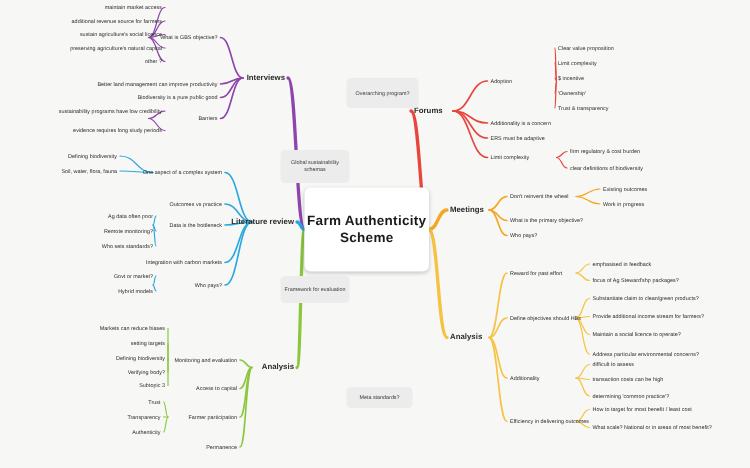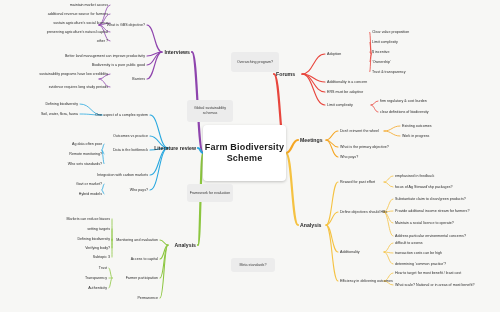--- a/index.html
+++ b/index.html
@@ -87,21 +87,21 @@
       <path d="M168,148 C159,148 159,150 150,150" stroke="#29a8df" fill="none" stroke-width="1.1" stroke-linecap="round"></path>
       <path d="M102,150 C103,150 103,144 104,144" stroke="#29a8df" fill="none" stroke-width="0.8" stroke-linecap="round"></path>
       <path d="M102,150 C103,150 103,154 104,154" stroke="#29a8df" fill="none" stroke-width="0.8" stroke-linecap="round"></path>
       <path d="M102,150 C103,150 103,164 104,164" stroke="#29a8df" fill="none" stroke-width="0.8" stroke-linecap="round"></path>
       <path d="M168,148 C159,148 159,175 150,175" stroke="#29a8df" fill="none" stroke-width="1.1" stroke-linecap="round"></path>
       <path d="M168,148 C159,148 159,190 150,190" stroke="#29a8df" fill="none" stroke-width="1.1" stroke-linecap="round"></path>
       <path d="M102,190 C103,190 103,184 104,184" stroke="#29a8df" fill="none" stroke-width="0.8" stroke-linecap="round"></path>
       <path d="M102,190 C103,190 103,194 104,194" stroke="#29a8df" fill="none" stroke-width="0.8" stroke-linecap="round"></path>
     </svg>
   <div class="central" style="left:203px;top:125px;width:83px;height:56px;">
-    <span>Farm Biodiversity Scheme</span>
+    <span>Farm Authenticity Scheme</span>
   </div>
 <div class="node r lvl1" style="left: 190px; top: 52px;"><span>Interviews</span></div>
     <div class="node r" style="left: 145px; top: 25px;"><span>What is GBS objective?</span></div>
     <div class="node r" style="left: 108px; top: 5px;"><span>maintain market access</span></div>
     <div class="node r" style="left: 108px; top: 14px;"><span>additional revenue source for farmers</span></div>
     <div class="node r" style="left: 108px; top: 23px;"><span>sustain agriculture's social licence</span></div>
     <div class="node r" style="left: 108px; top: 32px;"><span>preserving agriculture's natural capital</span></div>
     <div class="node r" style="left: 108px; top: 41px;"><span>other ?</span></div>
     <div class="node r" style="left: 145px; top: 56px;"><span>Better land management can improve productivity</span></div>
     <div class="node r" style="left: 145px; top: 65px;"><span>Biodiversity is a pure public good</span></div>

